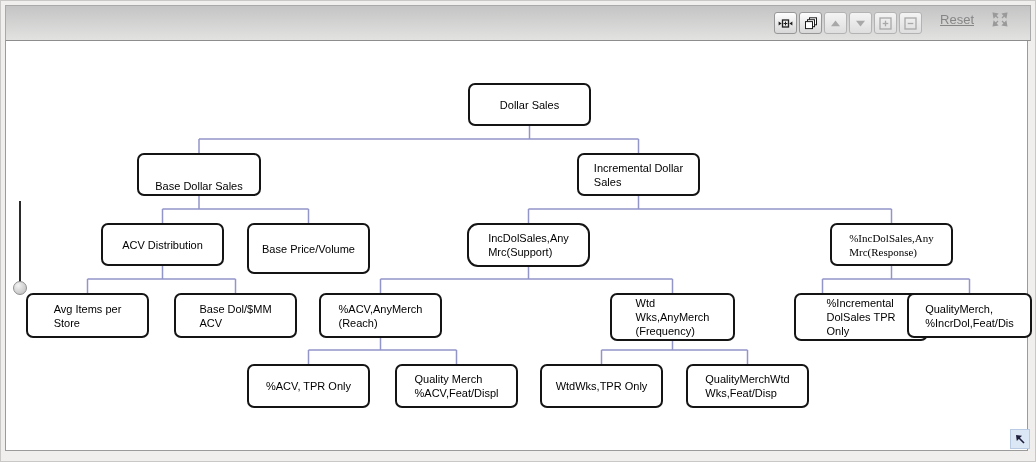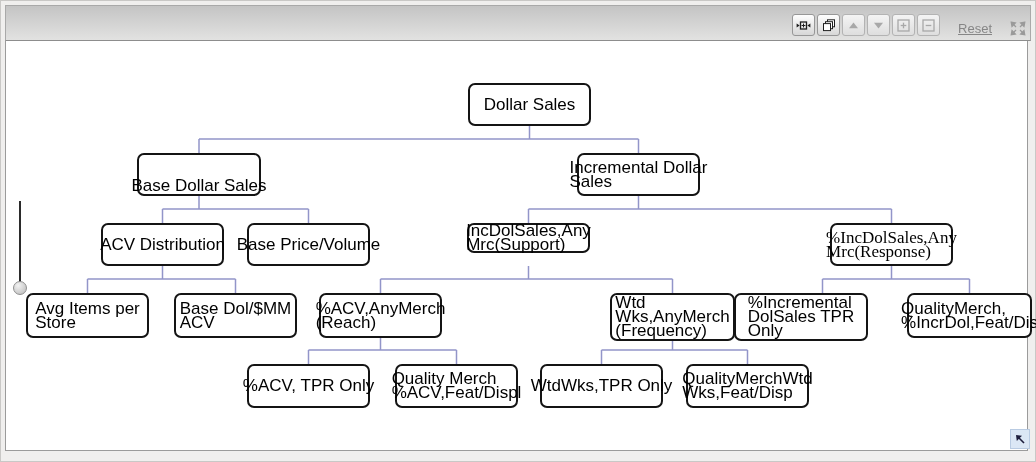--- a/index.html
+++ b/index.html
@@ -13,22 +13,22 @@
     border:1px solid #c9c8c6;background:#f0efee;
   }
   
   .toolbar{
     position:absolute;left:4px;top:4px;width:1026px;height:36px;
     background:linear-gradient(#c4c4c4,#e2e2e1);
     border:1px solid #a9a9a9;border-bottom:1px solid #8d8d8d;
     box-sizing:border-box;
   }
   .toolbar-right{
-    position:absolute;right:4px;top:6px;height:24px;
-    display:flex;align-items:flex-end;
+    position:absolute;right:22px;top:6px;height:24px;
+    display:flex;align-items:flex-start;
   }
   .tb-btn{
     width:23px;height:22px;margin-left:2px;border:1px solid #979797;border-radius:3px;
     background:linear-gradient(#fefefe,#d7d7d7);
     display:flex;align-items:center;justify-content:center;cursor:pointer;
     box-sizing:border-box;
   }
   .tb-btn.disabled{
     border-color:#b3b3b3;
     background:linear-gradient(#f4f4f4,#dedede);
@@ -42,21 +42,21 @@
   
   .tree-canvas{
     position:absolute;left:4px;top:40px;width:1021px;height:409px;
     background:#ffffff;border:1px solid #9b9b9b;border-top:none;
     box-sizing:content-box;
   }
   .tree-canvas svg.edges{position:absolute;left:0;top:0;}
   .tree-node{
     position:absolute;background:#fff;border:2px solid #141414;border-radius:7px;
     display:flex;align-items:center;justify-content:center;
-    font-size:17px;line-height:14px;color:#000;box-sizing:border-box;
+    font-size:11px;line-height:14px;color:#000;box-sizing:border-box;
     padding:1px 3px;cursor:pointer;
   }
   .tree-node span{white-space:pre;text-align:left;display:block;}
   
   .zoom-slider-track{
     position:absolute;left:13px;top:160px;width:2px;height:82px;background:#2b2b2b;
   }
   .zoom-slider-knob{
     position:absolute;left:7px;top:240px;width:14px;height:14px;border-radius:50%;
     background:radial-gradient(circle at 35% 30%,#f2f2f2,#b9b9b9);
@@ -160,24 +160,24 @@
         <div class="tree-node" style="left: 131px; top: 112px; width: 124px; height: 43px; border-color: rgb(20, 20, 20); align-items: flex-end;">
           <span>Base Dollar Sales</span>
         </div>
         <div class="tree-node" style="left: 571px; top: 112px; width: 123px; height: 43px; border-color: rgb(20, 20, 20);">
           <span>Incremental Dollar
 Sales</span>
         </div>
         <div class="tree-node" style="left: 95px; top: 182px; width: 123px; height: 43px; border-color: rgb(20, 20, 20);">
           <span>ACV Distribution</span>
         </div>
-        <div class="tree-node" style="left: 241px; top: 182px; width: 123px; height: 43px; border-color: rgb(20, 20, 20);">
+        <div class="tree-node" style="left: 241px; top: 182px; width: 123px; height: 51px; border-color: rgb(20, 20, 20);">
           <span>Base Price/Volume</span>
         </div>
-        <div class="tree-node" style="left: 461px; top: 182px; width: 123px; height: 30px; border-color: rgb(20, 20, 20);">
+        <div class="tree-node" style="left: 461px; top: 182px; width: 123px; height: 44px; border-color: rgb(20, 20, 20); border-radius: 11px;">
           <span>IncDolSales,Any
 Mrc(Support)</span>
         </div>
         <div class="tree-node" style="left: 824px; top: 182px; width: 123px; height: 43px; border-color: rgb(20, 20, 20); font-family: Liberation Serif, serif;">
           <span>%IncDolSales,Any
 Mrc(Response)</span>
         </div>
         <div class="tree-node" style="left: 20px; top: 252px; width: 123px; height: 45px; border-color: rgb(20, 20, 20);">
           <span>Avg Items per
 Store</span>
@@ -188,21 +188,21 @@
         </div>
         <div class="tree-node" style="left: 313px; top: 252px; width: 123px; height: 45px; border-color: rgb(20, 20, 20);">
           <span>%ACV,AnyMerch
 (Reach)</span>
         </div>
         <div class="tree-node" style="left: 604px; top: 252px; width: 125px; height: 48px; border-color: rgb(20, 20, 20);">
           <span>Wtd
 Wks,AnyMerch
 (Frequency)</span>
         </div>
-        <div class="tree-node" style="left: 728px; top: 252px; width: 134px; height: 48px; border-color: rgb(20, 20, 20);">
+        <div class="tree-node" style="left: 788px; top: 252px; width: 134px; height: 48px; border-color: rgb(20, 20, 20);">
           <span>%Incremental
 DolSales TPR
 Only</span>
         </div>
         <div class="tree-node" style="left: 901px; top: 252px; width: 125px; height: 45px; border-color: rgb(20, 20, 20);">
           <span>QualityMerch,
 %IncrDol,Feat/Dis</span>
         </div>
         <div class="tree-node" style="left: 241px; top: 323px; width: 123px; height: 44px; border-color: rgb(20, 20, 20);">
           <span>%ACV, TPR Only</span>

